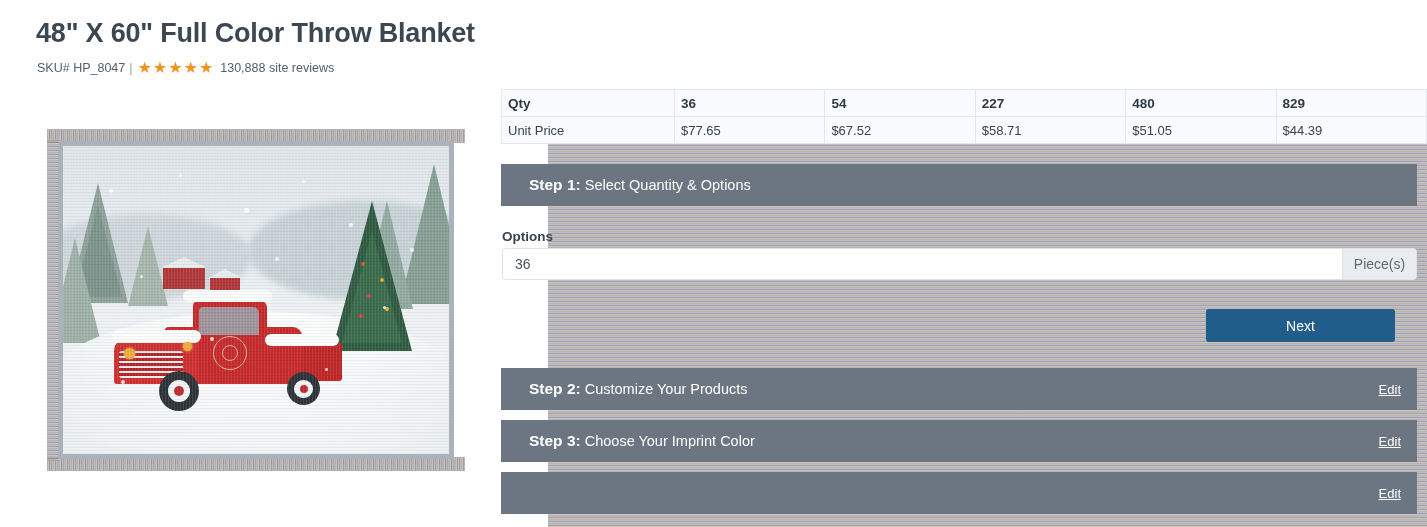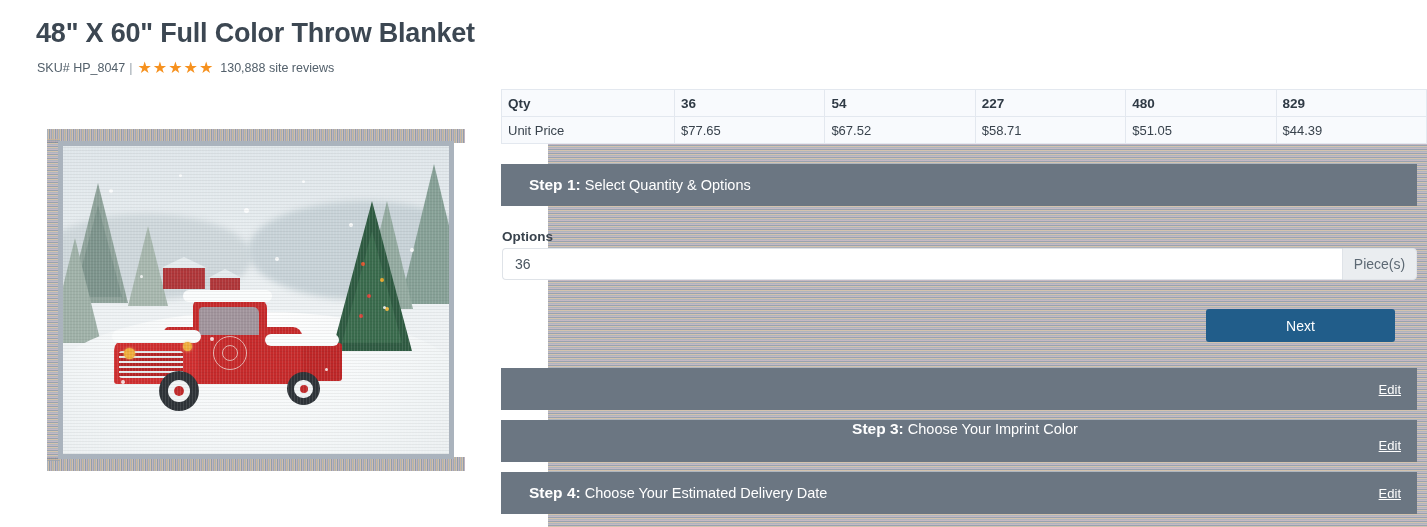--- a/index.html
+++ b/index.html
@@ -142,21 +142,21 @@
   }
   .step-bar .label { font-size:14.5px; white-space:nowrap; }
   .step-bar .label b { font-weight:bold; font-size:15.5px;margin-left:12px; }
   .step-bar .label span.sub { font-weight:normal; }
   .edit-link {
     margin-left:auto; color:#ffffff; font-size:13px;
     text-decoration:underline; cursor:pointer;
   }
   #step1-bar { top:164px; }
   #step2-bar { top:368px; }
-  #step3-bar { top:420px;flex-direction:column; }
+  #step3-bar { top:420px; }
   #step4-bar { top:472px; }
 
   
   .qty-label {
     position:absolute; left:1px; top:229px;
     font-size:13.5px; font-weight:bold; color:#39434d;
   }
   .qty-input-wrap {
     position:absolute; left:1px; top:248px; width:915px; height:32px;
     display:flex;
@@ -319,33 +319,33 @@
     </div>
 
     <div class="qty-label">Options</div>
     <div class="qty-input-wrap">
       <input class="qty-input" type="text" value="36" style="">
       <div class="qty-addon">Piece(s)</div>
     </div>
     <button class="next-btn" style="background: rgb(33, 93, 138);">Next</button>
 
     <div class="step-bar" id="step2-bar" style="background: rgb(107, 118, 130);">
+      <div class="label">
+        <b>Step 2:</b>
+        <span class="sub">Customize Your Products</span>
+      </div>
       <span class="edit-link">Edit</span>
     </div>
 
     <div class="step-bar" id="step3-bar" style="background: rgb(107, 118, 130);">
       <div class="label">
         <b>Step 3:</b>
         <span class="sub">Choose Your Imprint Color</span>
       </div>
       <span class="edit-link">Edit</span>
     </div>
 
     <div class="step-bar" id="step4-bar" style="background: rgb(107, 118, 130);">
-      <div class="label">
-        <b>Step 4:</b>
-        <span class="sub">Choose Your Estimated Delivery Date</span>
-      </div>
       <span class="edit-link">Edit</span>
     </div>
 
   </div>
 </div>
 
 </body></html>

